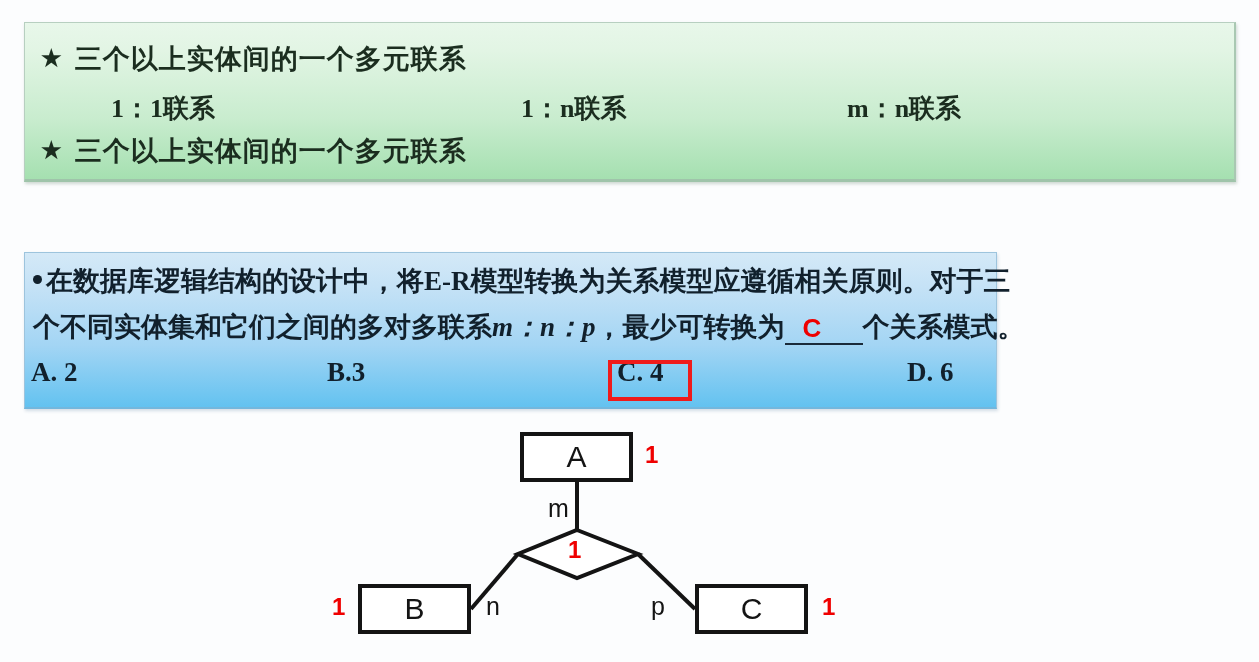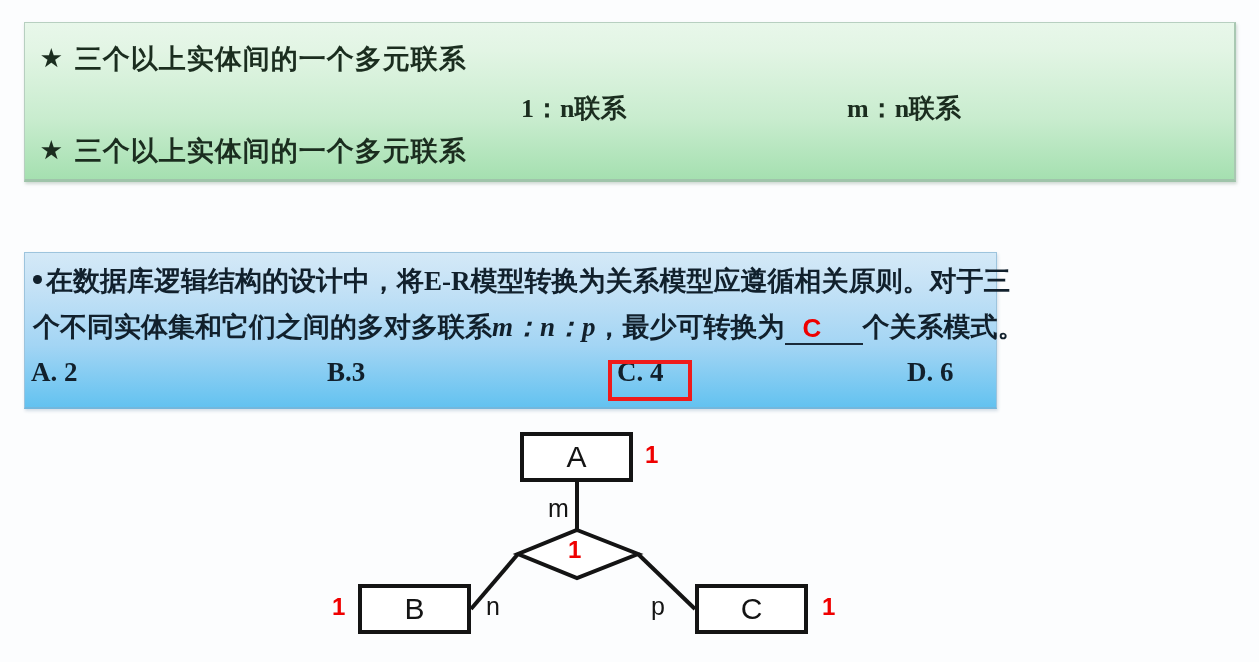--- a/index.html
+++ b/index.html
@@ -184,20 +184,21 @@
 </style>
 </head>
 <body>
 
 <div id="green-panel">
 
   <div class="green-line star-row" id="green-line-1">
     <span class="star-glyph">★</span><span>三个以上实体间的一个多元联系</span>
   </div>
 
+  <div class="rel-item" id="rel-1-1">1：1联系</div>
   <div class="rel-item" id="rel-1-n">1：n联系</div>
   <div class="rel-item" id="rel-m-n">m：n联系</div>
 
   <div class="green-line star-row" id="green-line-3">
     <span class="star-glyph">★</span><span>三个以上实体间的一个多元联系</span>
   </div>
 </div>
 
 <div id="blue-panel">
 

